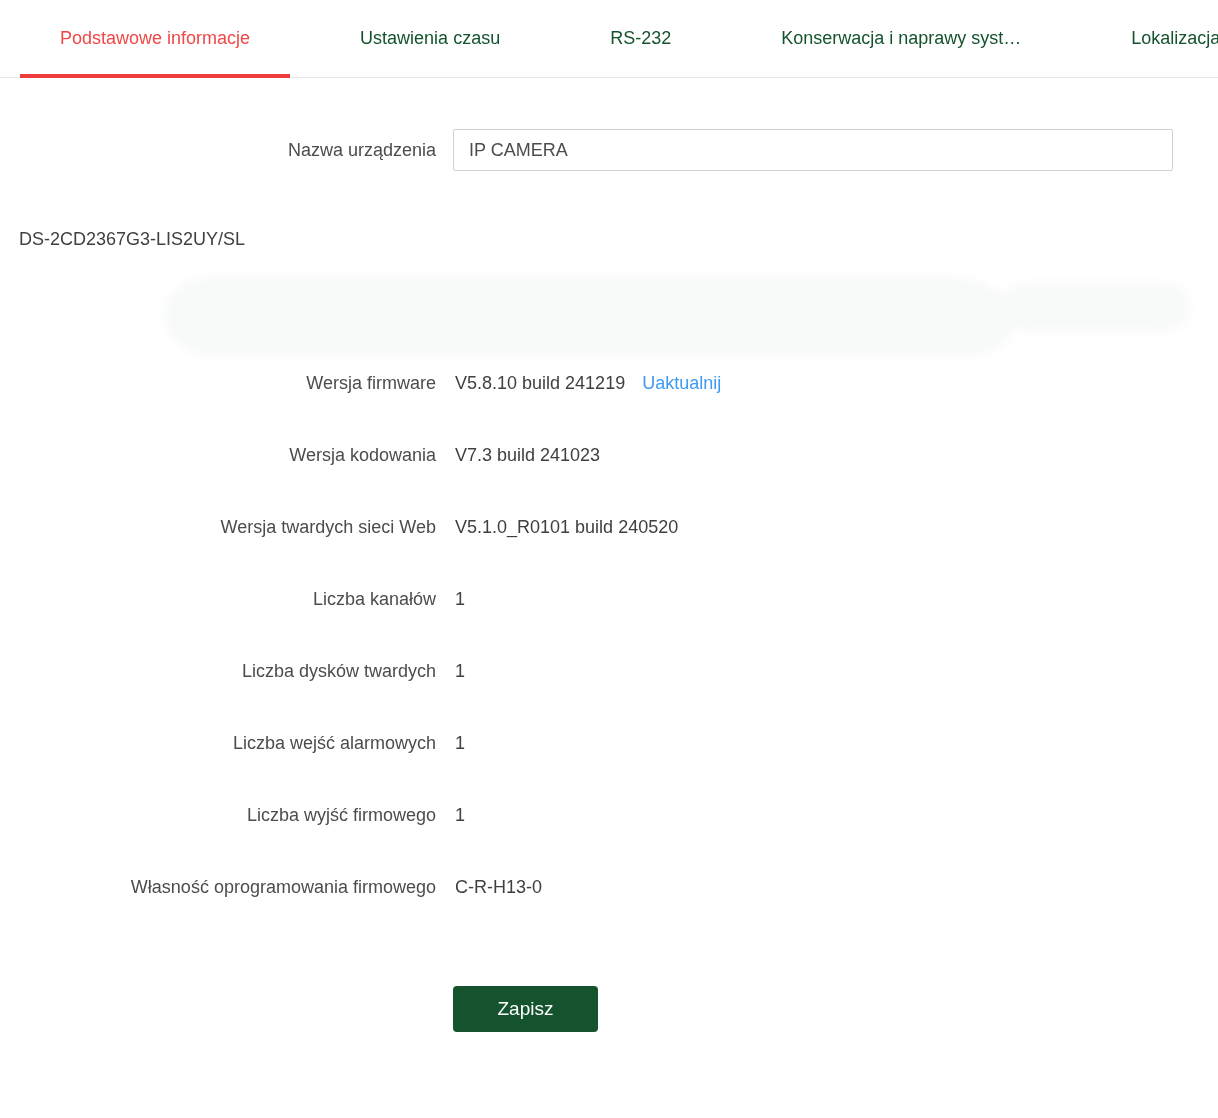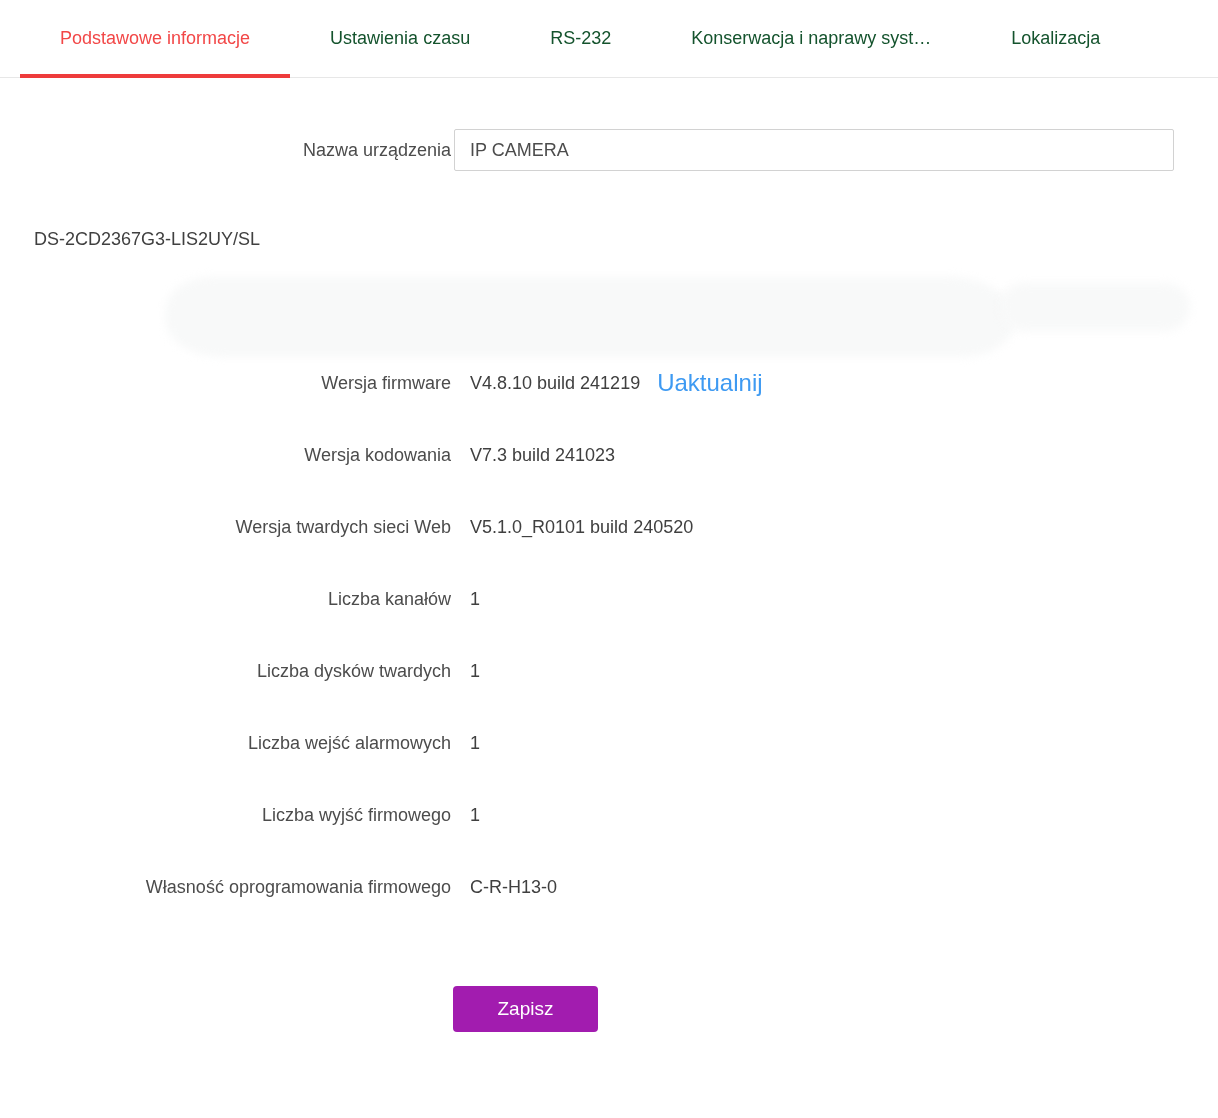--- a/index.html
+++ b/index.html
@@ -12,20 +12,21 @@
   }
 
   
   .tabbar {
     display: flex;
     align-items: flex-start;
     height: 78px;
     padding-left: 20px;
     border-bottom: 1px solid #e7e7e7;
     position: relative;
+    gap: 30px;
   }
   .tab {
     height: 100%;
     display: flex;
     align-items: center;
     padding: 0 40px;
     font-size: 18px;
     color: #14532d;
     cursor: pointer;
     position: relative;
@@ -35,52 +36,52 @@
   .tab.active::after {
     content: "";
     position: absolute;
     left: 0; right: 0; bottom: -1px;
     height: 4px;
     background: #ee3b3b;
   }
 
   
   .form { padding-top: 51px; }
-  .row { display: flex; align-items: center; padding-left: 15px; }
+  .row { display: flex; align-items: center; }
   .label {
     flex: none;
     width: 436px;
     text-align: right;
     font-size: 18px;
     color: #4c4c4c;
     white-space: nowrap;
   }
   .req { color: #f23b3b; margin-right: 3px; }
 
   .input-row { height: 42px; margin-bottom: 32px; }
   .input-row input {
-    margin-left: 3px;
+    margin-left: 17px;
     width: 720px;
     height: 42px;
     border: 1px solid #d2d2d2;
     border-radius: 2px;
     background: #ffffff;
     padding: 0 15px;
     font-family: "Liberation Sans", sans-serif;
     font-size: 18px;
     color: #4c4c4c;
     outline: none;
   }
 
   .text-row { height: 72px; }
   .model-row { margin-top: 17px; }
   .value { margin-left: 19px; font-size: 18px; color: #404040; white-space: nowrap; }
   .link {
     margin-left: 17px;
-    font-size: 24px;
+    font-size: 18px;
     color: #3e9af2;
     text-decoration: none;
     cursor: pointer;
     white-space: nowrap;
   }
 
   
   .smudge-row { height: 72px; position: relative; }
   .smudge {
     position: absolute;
@@ -98,21 +99,21 @@
     border-radius: 30px;
     filter: blur(5px);
   }
 
   
   .button-row { margin-top: 63px; }
   .save-btn {
     margin-left: 453px;
     width: 145px;
     height: 46px;
-    background: #a21caf;
+    background: #14532d;
     border: none;
     border-radius: 4px;
     color: #ffffff;
     font-family: "Liberation Sans", sans-serif;
     font-size: 19px;
     cursor: pointer;
   }
 </style>
 </head>
 <body>
@@ -137,21 +138,21 @@
     <span class="value">DS-2CD2367G3-LIS2UY/SL</span>
   </div>
 
   <div class="smudge-row">
     <div class="smudge"></div>
     <div class="smudge2"></div>
   </div>
 
   <div class="row text-row">
     <div class="label">Wersja firmware</div>
-    <span class="value">V4.8.10 build 241219</span>
+    <span class="value">V5.8.10 build 241219</span>
     <a class="link">Uaktualnij</a>
   </div>
 
   <div class="row text-row">
     <div class="label">Wersja kodowania</div>
     <span class="value">V7.3 build 241023</span>
   </div>
 
   <div class="row text-row">
     <div class="label">Wersja twardych sieci Web</div>

